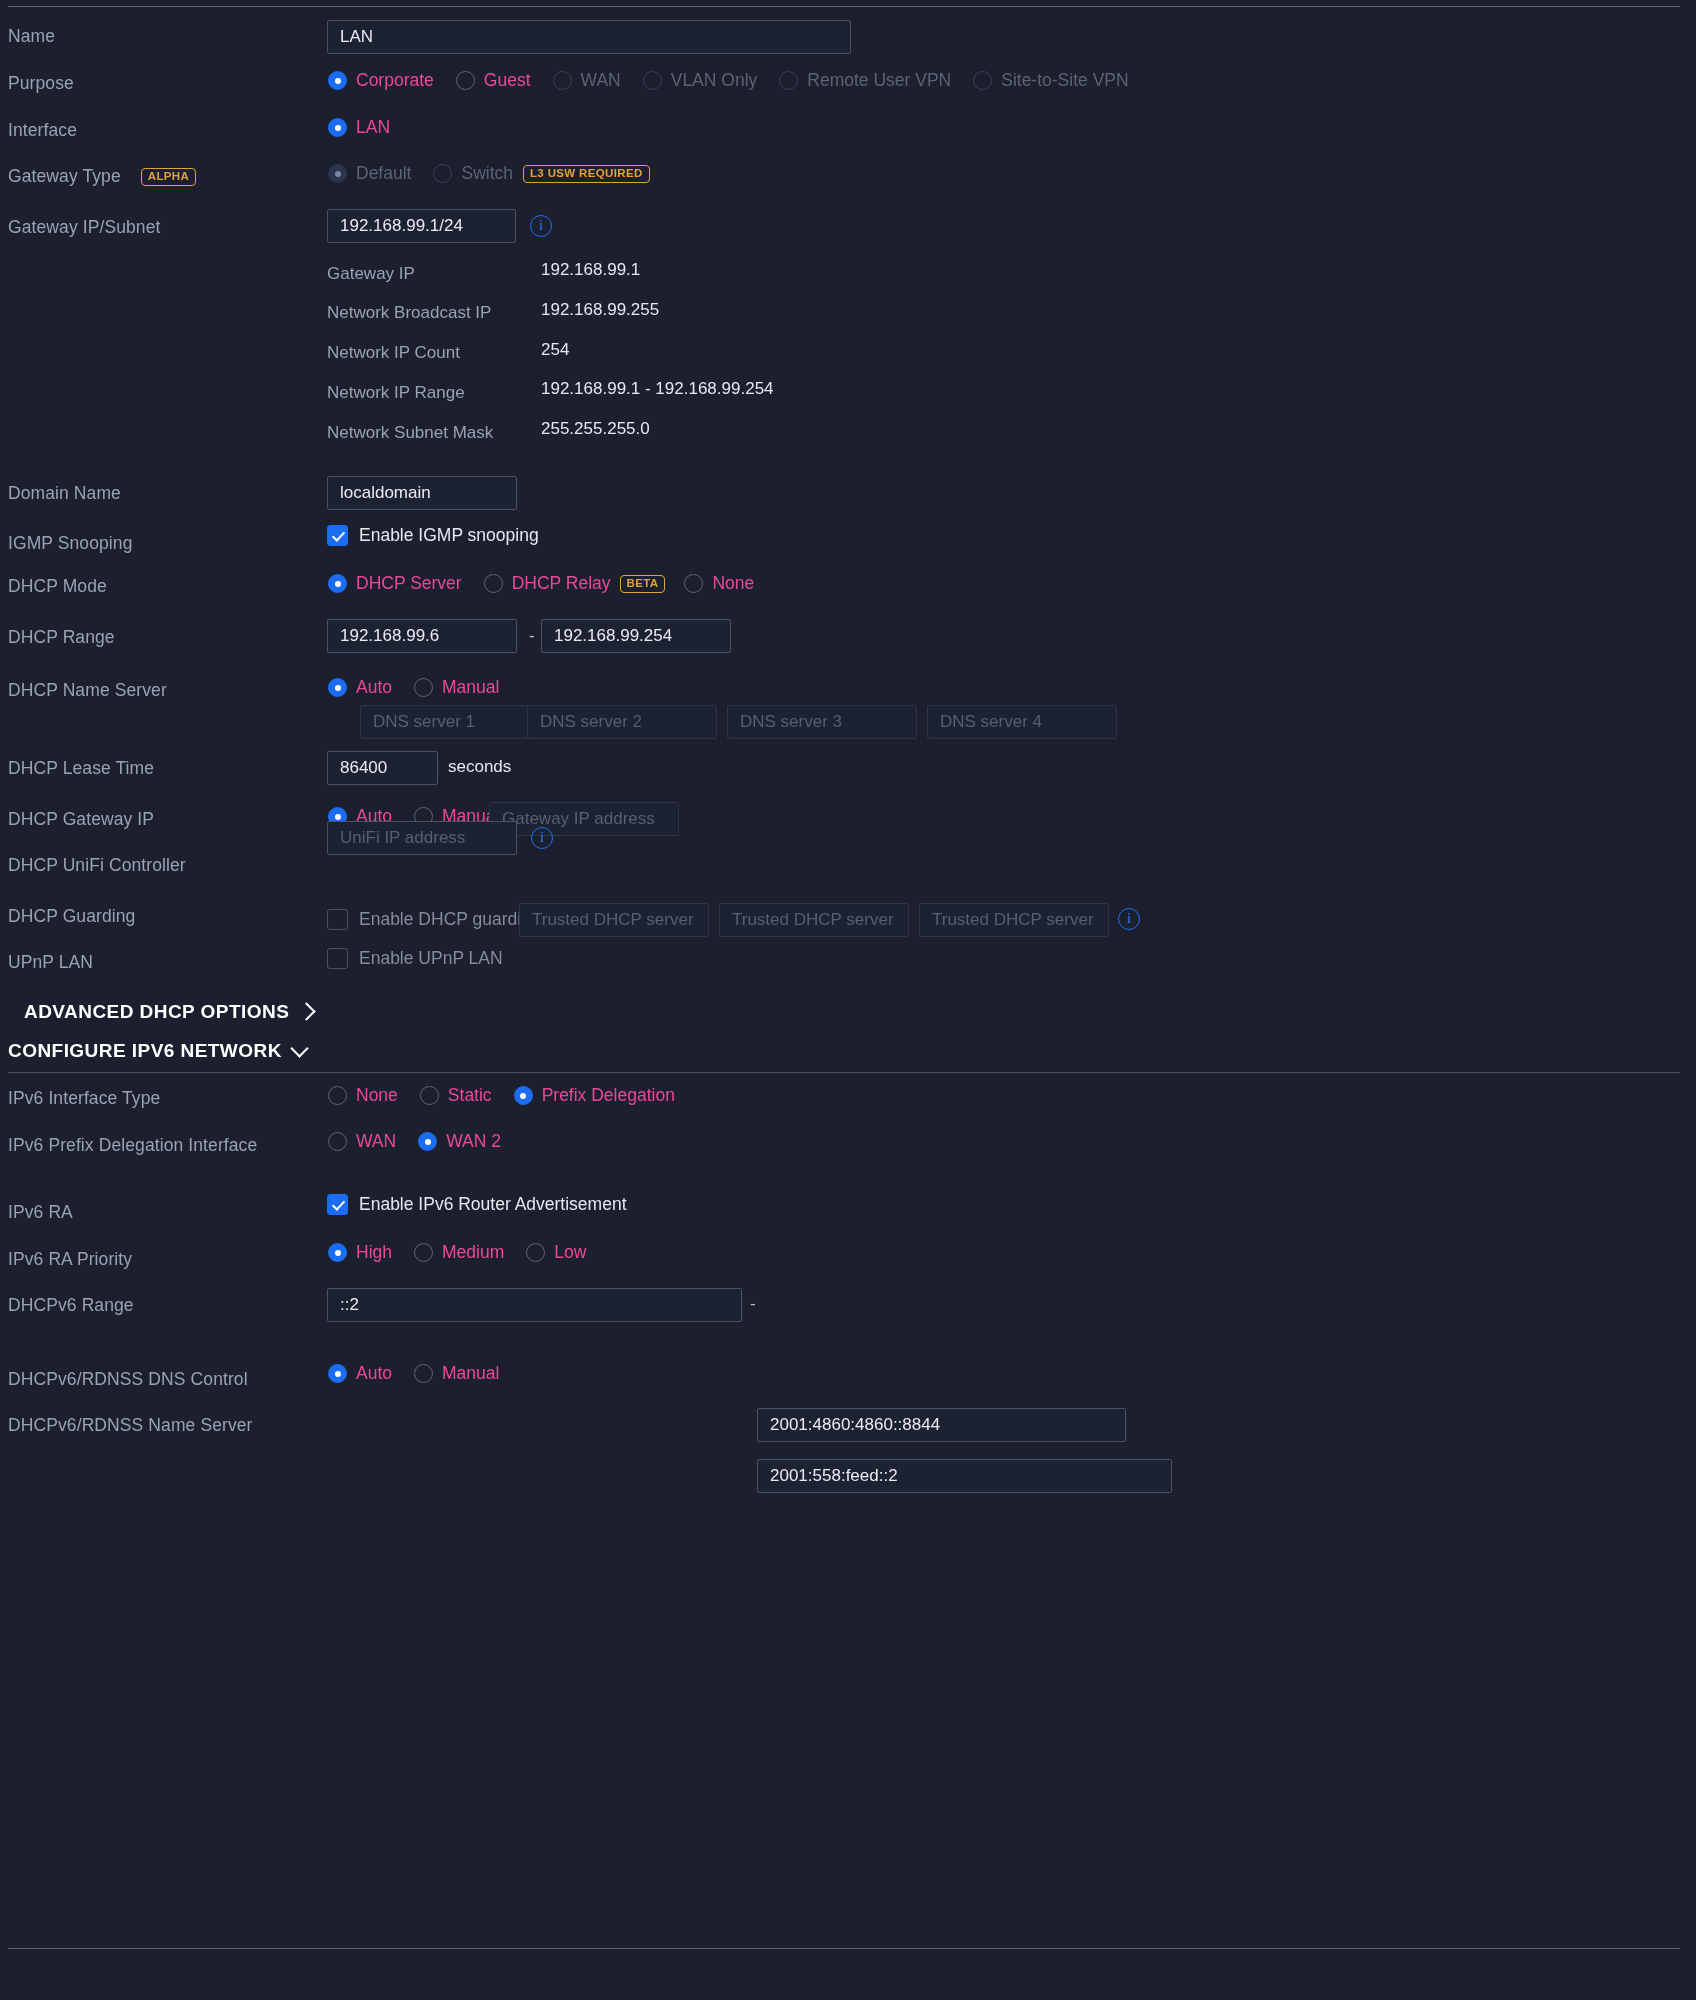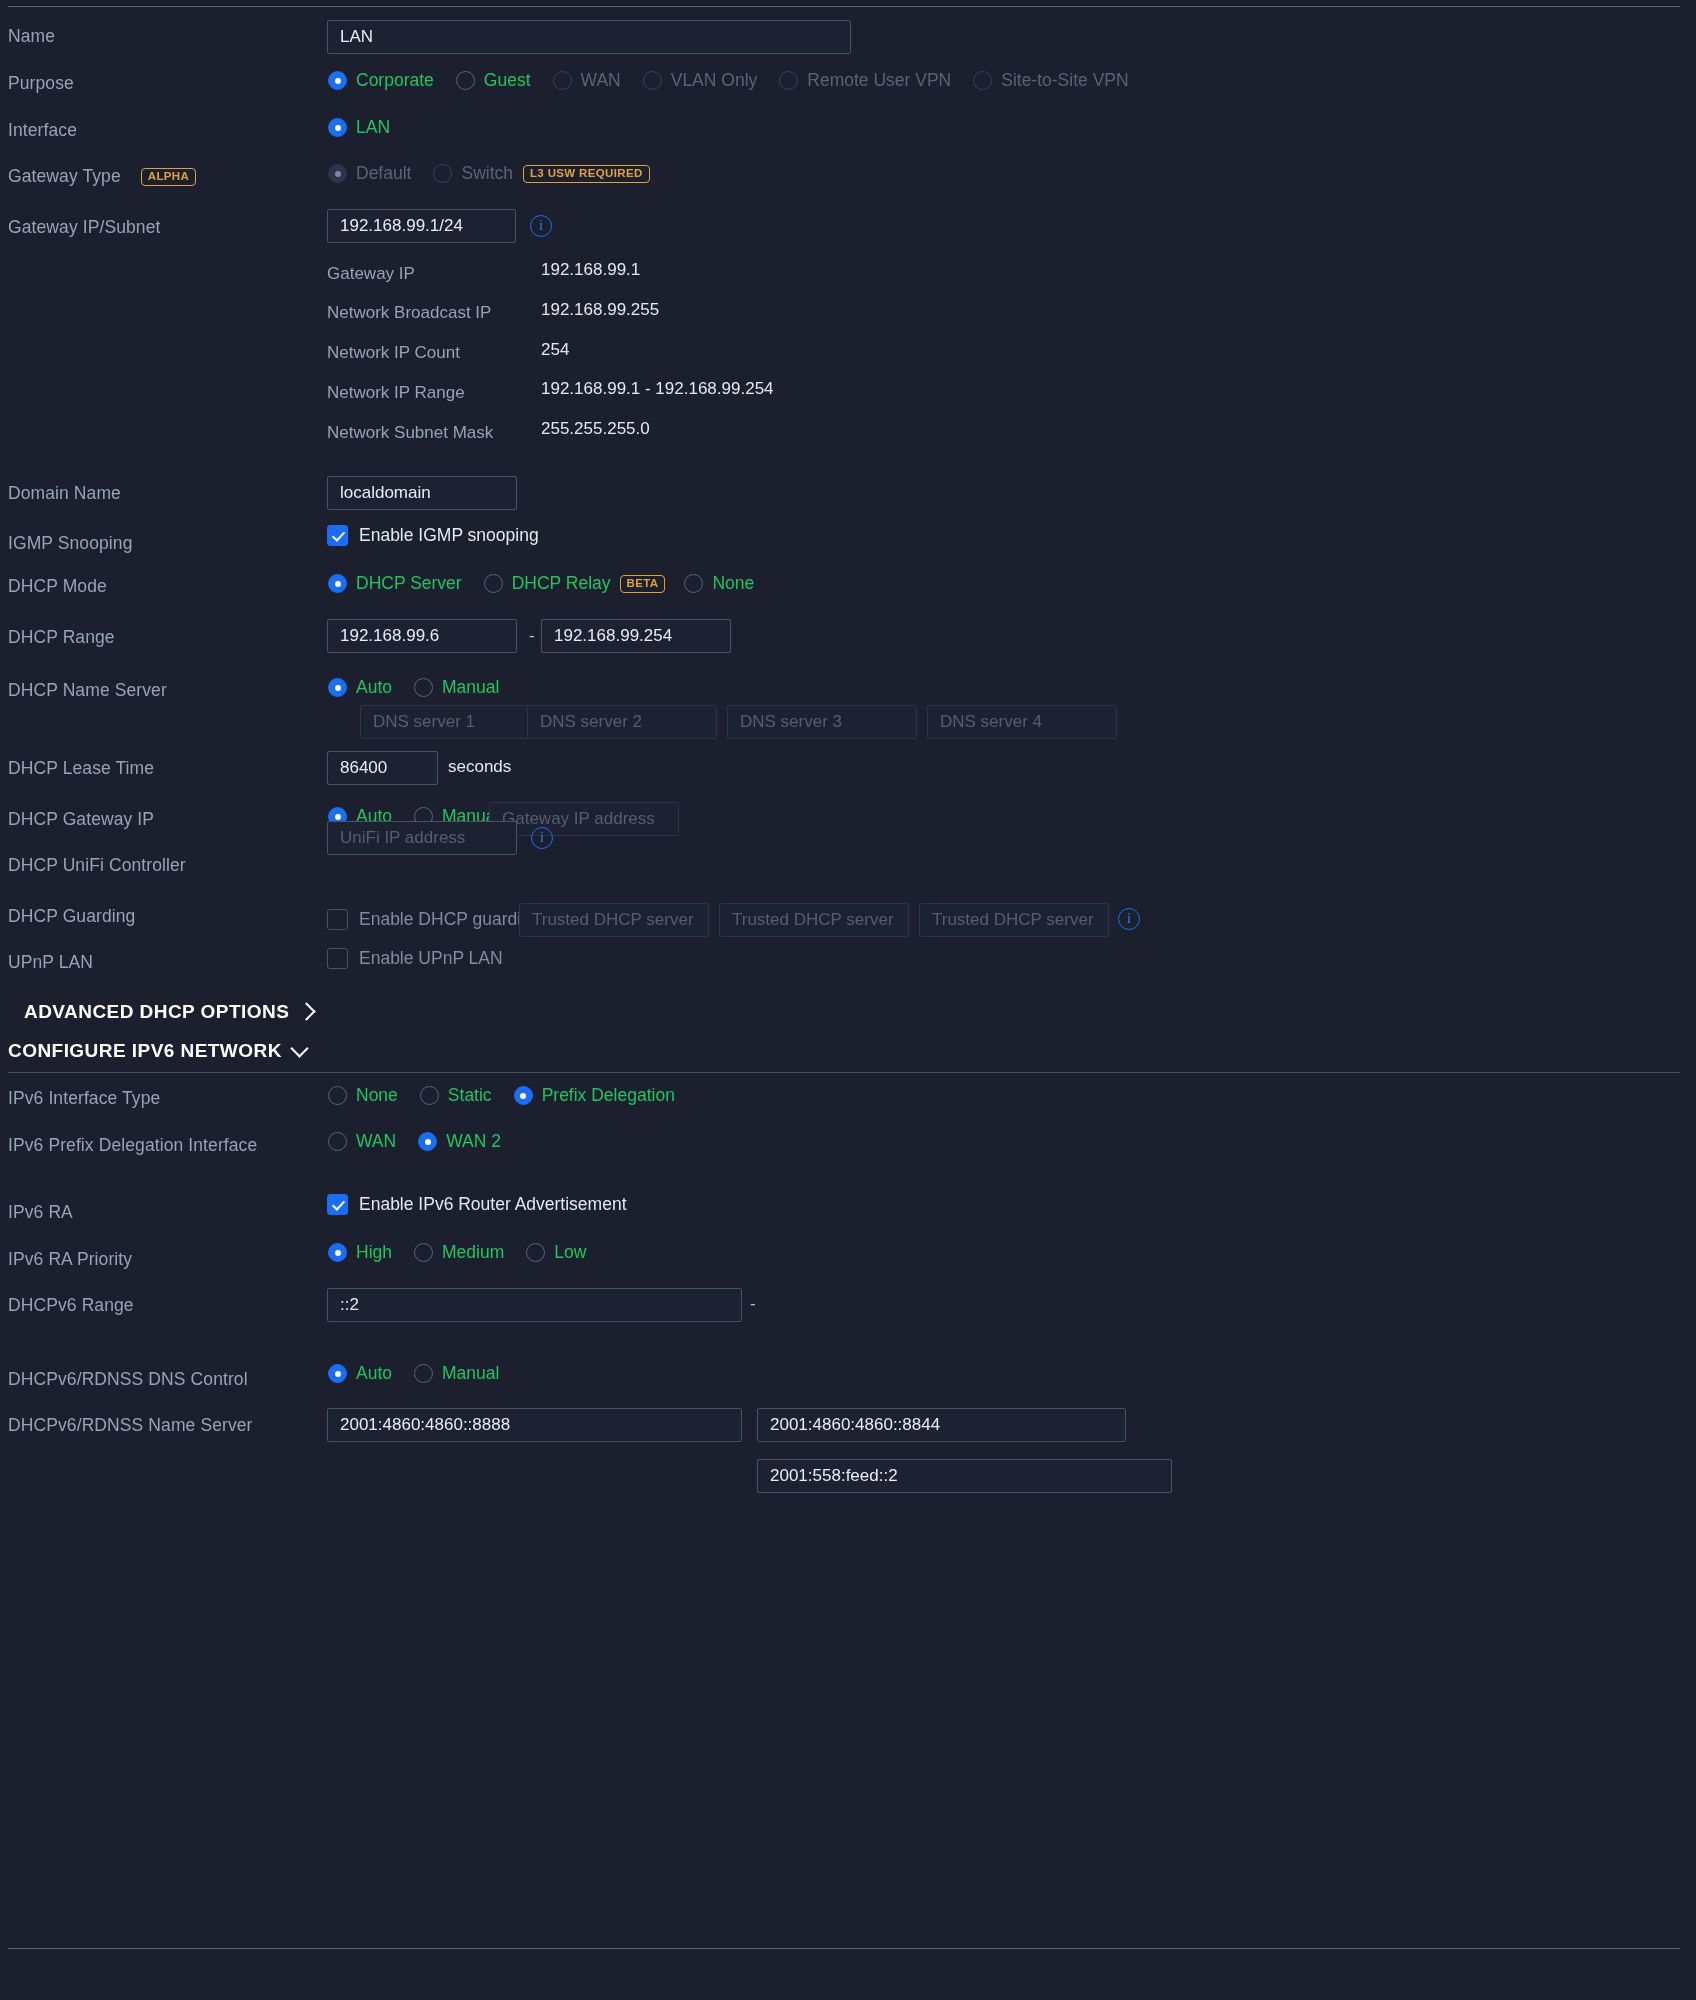--- a/index.html
+++ b/index.html
@@ -97,21 +97,21 @@
   }
   .radio.dim {
     border-color: #39415a;
     background: transparent;
   }
   .radio.on.dim {
     background: #2c3550;
     border-color: #2c3550;
   }
   .radio.on.dim::after { background: #7e879b; }
-  .opt .txt { font-size: 17.5px; color: #22c55e; }
+  .opt .txt { font-size: 17.5px; color: #ec4899; }
   .opt .txt.dim { color: #5b6375; }
 
   
   .cbox {
     width: 21px; height: 21px;
     border-radius: 3px;
     border: 1.6px solid #59melt;
     border: 1.6px solid #5a6478;
     background: transparent;
     position: relative;
@@ -483,23 +483,20 @@
       <span class="radio on"></span>
       <span class="txt">Auto</span>
     </span>
     <span class="opt">
       <span class="radio"></span>
       <span class="txt">Manual</span>
     </span>
   </div>
 
   <div class="label" style="top:1415px">DHCPv6/RDNSS Name Server</div>
-  <div class="ctl" style="left:327px; top:1408px;">
-    <input class="tinput" style="width: 415px;" value="2001:4860:4860::8888">
-  </div>
   <div class="ctl" style="left:757px; top:1408px;">
     <input class="tinput" style="width: 369px;" value="2001:4860:4860::8844">
   </div>
   <div class="ctl" style="left:757px; top:1459px;">
     <input class="tinput" style="width: 415px;" value="2001:558:feed::2">
   </div>
 
   <div class="bottom-rule"></div>
 
 </div>

